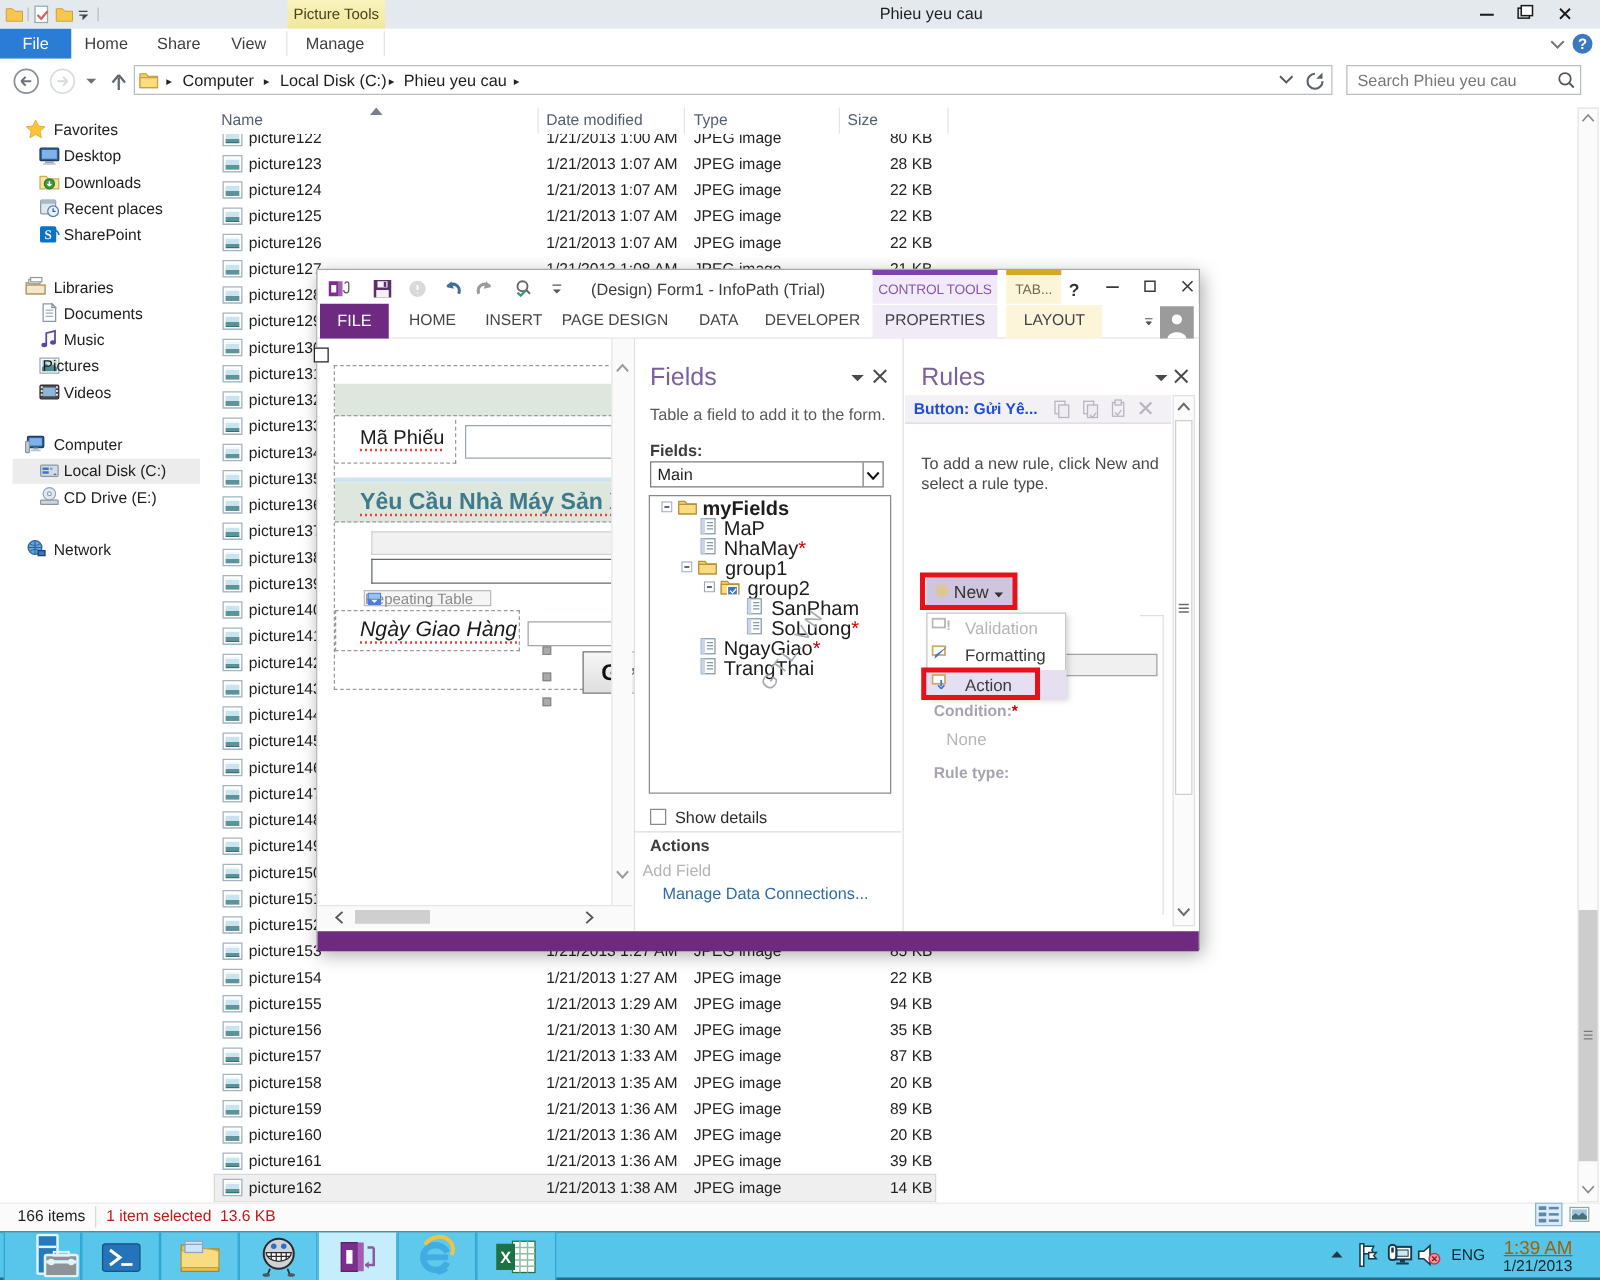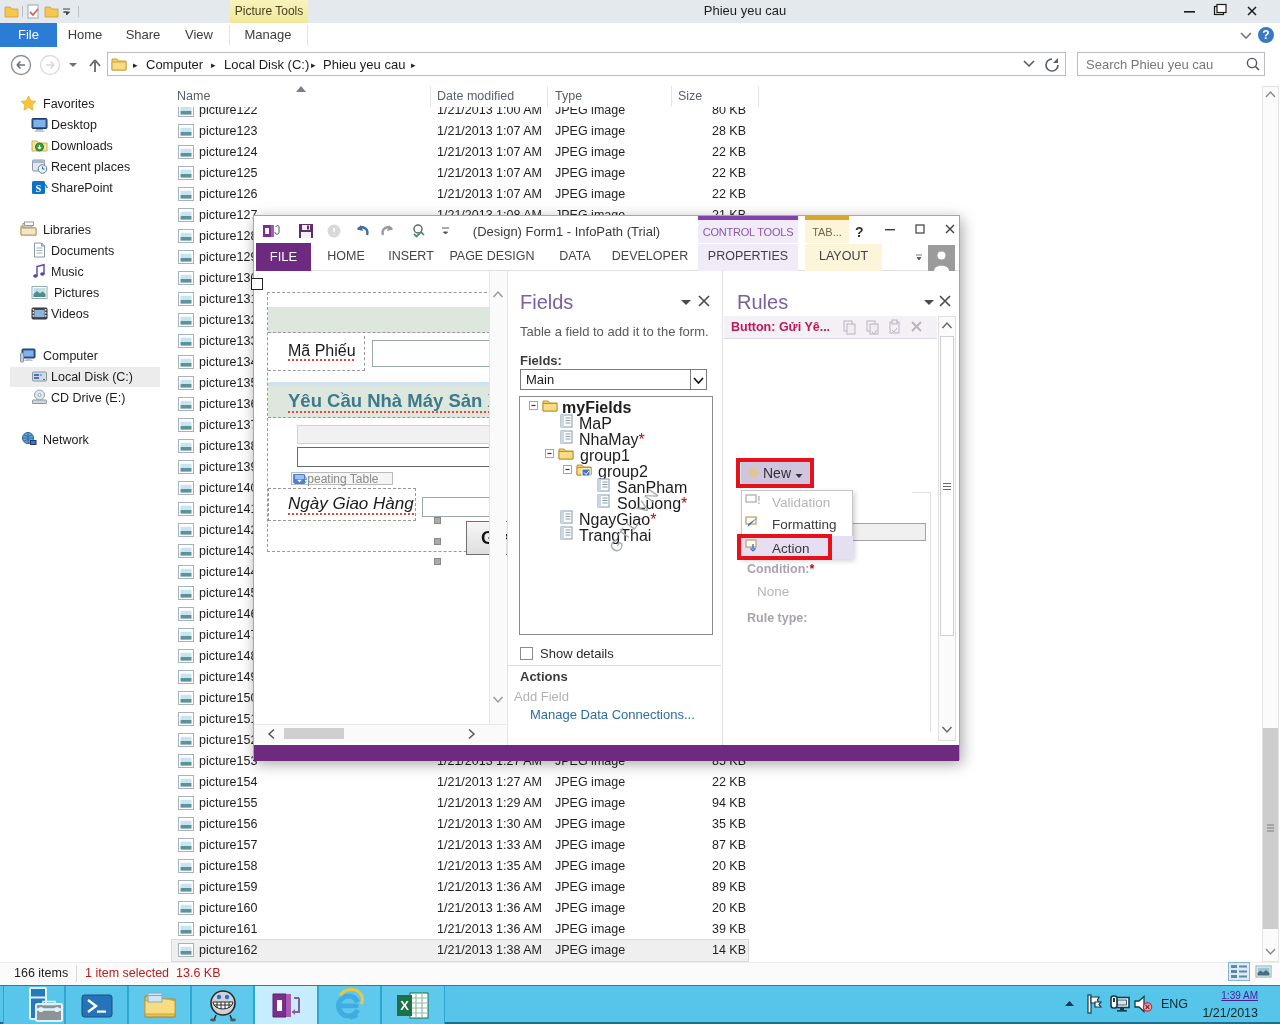--- a/index.html
+++ b/index.html
@@ -151,21 +151,21 @@
     <ellipse cx="4.4" cy="13" rx="2.3" ry="1.8" fill="#5b43a8"></ellipse>
     <ellipse cx="11.4" cy="11" rx="2.3" ry="1.8" fill="#5b43a8"></ellipse>
   </svg>
 <div class="nav" style="left:51px;top:265px;">Music</div>
 <svg class="abs" style="left:31px;top:284px" width="17" height="17" viewBox="0 0 17 17">
     <rect x="1" y="2.5" width="15" height="12" fill="#fff" stroke="#98a8b8"></rect>
     <rect x="2.5" y="4" width="12" height="9" fill="#bfe0ed"></rect>
     <path d="M2.5 10 l3.5 -3 3 2.5 2.5 -2 3 2.5 v3 h-12 z" fill="#4f8c92"></path>
     <circle cx="11.5" cy="6" r="1.3" fill="#f6de8d"></circle>
   </svg>
-<div class="nav" style="left:54px;top:286px;">Pictures</div>
+<div class="nav" style="left:34px;top:286px;">Pictures</div>
 <svg class="abs" style="left:31px;top:305px" width="17" height="17" viewBox="0 0 17 17">
     <rect x="1" y="3" width="15" height="11" rx="1" fill="#4a4a52" stroke="#2e2e34"></rect>
     <rect x="3.5" y="5" width="10" height="7" fill="#8fb5d8"></rect>
     <rect x="1.6" y="4" width="1.6" height="1.6" fill="#ddd"></rect>
     <rect x="1.6" y="7" width="1.6" height="1.6" fill="#ddd"></rect>
     <rect x="1.6" y="10" width="1.6" height="1.6" fill="#ddd"></rect>
     <rect x="13.8" y="4" width="1.6" height="1.6" fill="#ddd"></rect>
     <rect x="13.8" y="7" width="1.6" height="1.6" fill="#ddd"></rect>
     <rect x="13.8" y="10" width="1.6" height="1.6" fill="#ddd"></rect>
   </svg>
@@ -708,21 +708,21 @@
 <div class="abs" style="left:276px;top:491px;font-size:13px;color:#2e6da4;">Manage Data Connections...</div>
 <div class="abs" style="left:468px;top:55px;width:237px;height:474px;background:#fff;border-left:1px solid #e0e0e0;"></div>
 <div class="abs" style="left:483px;top:75px;font-size:20px;color:#7b609b;">Rules</div>
 <svg class="abs" style="left:668px;top:82px" width="14" height="10" viewBox="0 0 14 10">
       <path d="M2 2 l5 5 5 -5 z" fill="#4a4a4a"></path>
     </svg>
 <svg class="abs" style="left:684px;top:78px" width="14" height="14" viewBox="0 0 14 14">
       <path d="M2 2 l10 10 M12 2 l-10 10" stroke="#4a4a4a" stroke-width="1.6"></path>
     </svg>
 <div class="abs" style="left:470px;top:100px;width:213px;height:23px;background:#f3f0f6;border-bottom:1px solid #ddd7e2;"></div>
-<div class="abs" style="left:477px;top:104px;font-size:12.5px;font-weight:bold;color:#be185d;">Button: Gửi Yê...</div>
+<div class="abs" style="left:477px;top:104px;font-size:12.5px;font-weight:bold;color:#1d4ed8;">Button: Gửi Yê...</div>
 <svg class="abs" style="left:588px;top:102px" width="95" height="20" viewBox="0 0 95 20">
 <g stroke="#b9b2bf" fill="none">
 <rect x="2" y="3" width="8" height="10"></rect>
         <rect x="5" y="6" width="8" height="10" fill="#efecf2"></rect>
 <rect x="25" y="3" width="8" height="10"></rect>
         <rect x="28" y="6" width="8" height="10" fill="#efecf2"></rect>
         <path d="M30 14 l2 2 3 -4" stroke="#b9b2bf"></path>
 <rect x="48" y="4" width="9" height="11"></rect>
         <rect x="50" y="2" width="5" height="4" fill="#efecf2"></rect>
         <path d="M50 12 l2 2 3 -4"></path>
@@ -733,20 +733,21 @@
 <svg class="abs" style="left:686px;top:104px" width="14" height="12" viewBox="0 0 14 12">
       <path d="M2.5 8 l4.5 -5 4.5 5" stroke="#6a6a6a" stroke-width="1.5" fill="none"></path>
     </svg>
 <div class="abs" style="left:686px;top:120px;width:14px;height:300px;background:#fff;border:1px solid #cfcfcf;"></div>
 <svg class="abs" style="left:686px;top:266px" width="14" height="10" viewBox="0 0 14 10">
       <path d="M3 1.5 h8 M3 4.5 h8 M3 7.5 h8" stroke="#6a6a6a" stroke-width="1.2"></path>
     </svg>
 <svg class="abs" style="left:686px;top:508px" width="14" height="12" viewBox="0 0 14 12">
       <path d="M2.5 3 l4.5 5 4.5 -5" stroke="#6a6a6a" stroke-width="1.5" fill="none"></path>
     </svg>
+<div class="abs" style="left:483px;top:147px;width:200px;font-size:13px;color:#4a4a4a;line-height:16px;">To add a new rule, click New and select a rule type.</div>
 <div class="abs" style="left:658px;top:276px;width:19px;height:240px;border-top:1px solid #e3ddea;border-right:1px solid #e3ddea;"></div>
 <div class="abs" style="left:538px;top:307px;width:134px;height:18px;background:#f0f0f0;border:1px solid #a5a5a5;"></div>
 <div class="abs" style="left:487px;top:246px;width:70px;height:22px;background:#cfc5de;"></div>
 <svg class="abs" style="left:493px;top:250px" width="13" height="13" viewBox="0 0 13 13">
       <circle cx="6.5" cy="6.5" r="5" fill="#e8c86a" opacity="0.65"></circle>
     </svg>
 <div class="abs" style="left:509px;top:249px;font-size:14px;color:#333;">New</div>
 <svg class="abs" style="left:540px;top:256px" width="10" height="8" viewBox="0 0 10 8">
       <path d="M1.5 2 l3.5 4 3.5 -4 z" fill="#333"></path>
     </svg>
@@ -847,13 +848,13 @@
     <rect x="7" y="15" width="10" height="1.6" fill="#173a4c"></rect>
 <rect x="1" y="1" width="6" height="12" rx="2.5" fill="#fff" stroke="#173a4c" stroke-width="1.6"></rect>
     <rect x="3" y="3" width="2" height="4" fill="#173a4c"></rect>
   </svg>
 <svg class="abs" style="left:1133px;top:995px" width="20" height="18" viewBox="0 0 20 18">
 <path d="M2 6 h4 l5 -4.5 v15 l-5 -4.5 H2 z" fill="#fff" stroke="#173a4c" stroke-width="1.3"></path>
 <circle cx="14.5" cy="12" r="4.2" fill="#e89ca2" stroke="#c4374b" stroke-width="1.2"></circle>
     <path d="M12.7 10.2 l3.6 3.6 M16.3 10.2 l-3.6 3.6" stroke="#8a1f2e" stroke-width="1.2"></path>
   </svg>
 <div class="tray" style="left:1161px;top:997px;font-size:12.5px;color:#10262e;">ENG</div>
-<div class="tray" style="left:1190px;top:990px;width:68px;text-align:right;font-size:10px;color:#4c1d95;text-decoration:underline;">1:39 AM</div>
+<div class="tray" style="left:1190px;top:990px;width:68px;text-align:right;font-size:15px;color:#a16207;text-decoration:underline;">1:39 AM</div>
 <div class="tray" style="left:1186px;top:1006px;width:72px;text-align:right;font-size:12.5px;color:#10262e;">1/21/2013</div>
 </body></html>

